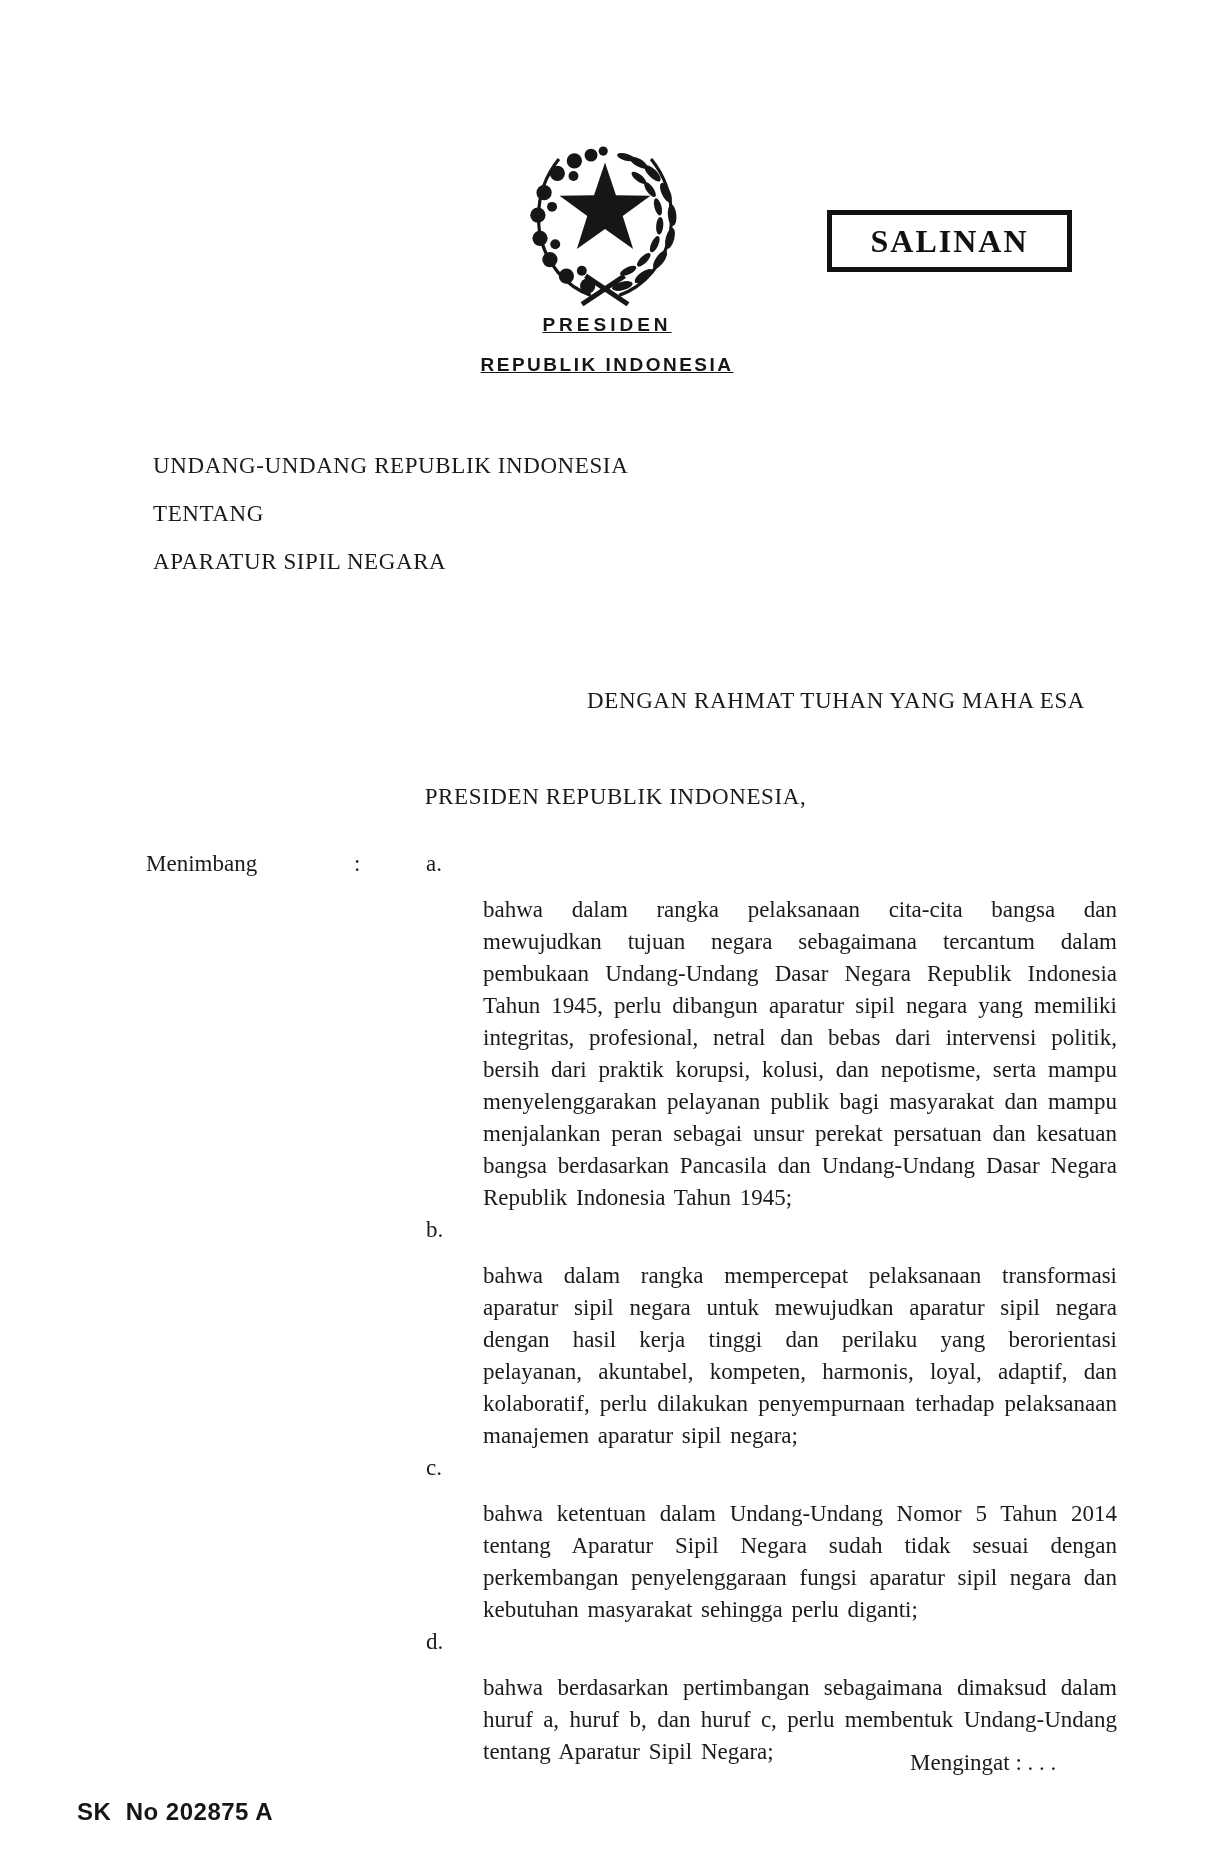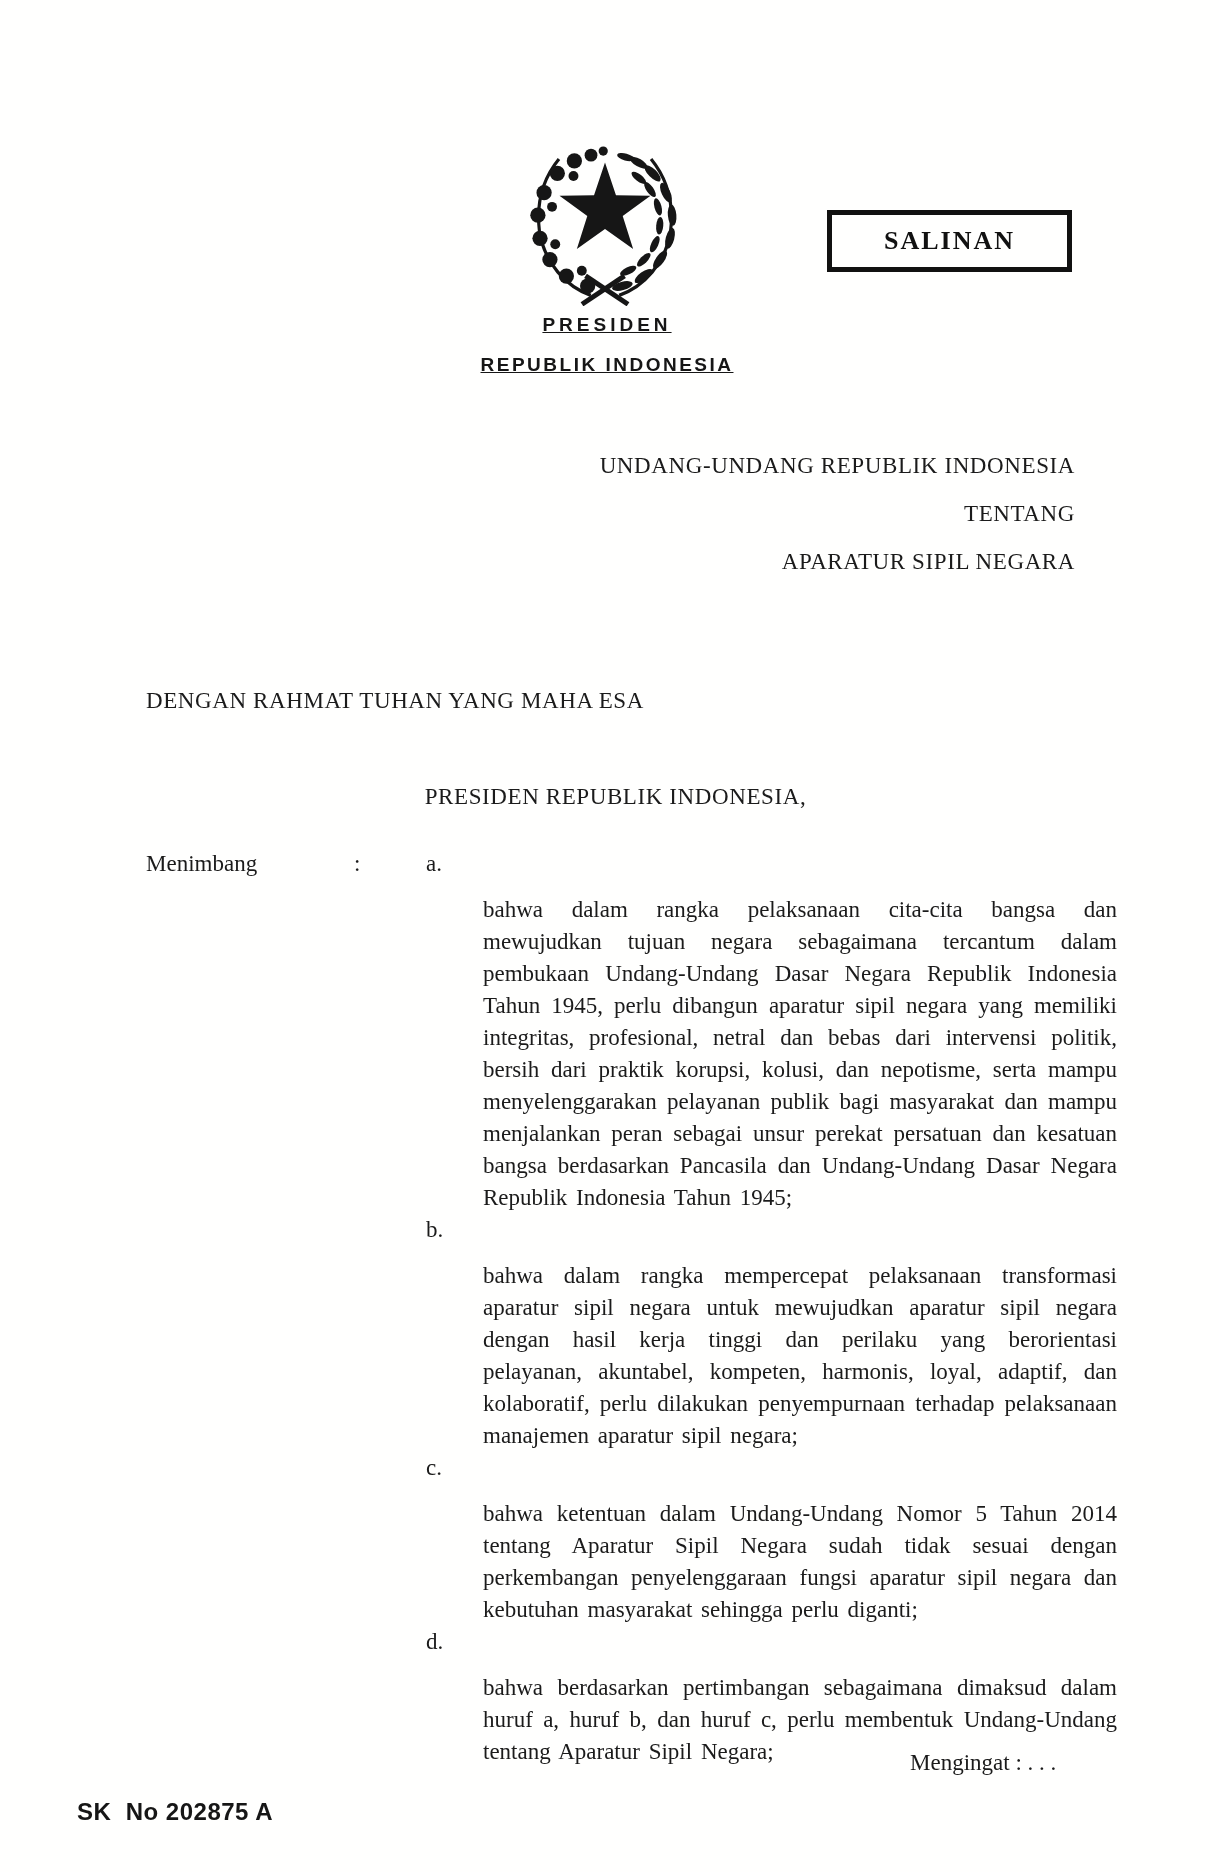--- a/index.html
+++ b/index.html
@@ -12,28 +12,28 @@
   .letterhead{
     position:absolute;left:407px;top:314px;width:400px;text-align:center;
     font-family:"Liberation Sans",sans-serif;font-weight:700;color:#161616;text-decoration:underline;
   }
   .lh1{font-size:19px;letter-spacing:4px;}
   .lh2{font-size:19px;letter-spacing:2.5px;margin-top:18px;}
   .stamp{
     position:absolute;left:827px;top:210px;width:245px;height:62px;
     border:5px solid #111;box-sizing:border-box;
     display:flex;align-items:center;justify-content:center;
-    font-weight:700;font-size:26px;letter-spacing:2px;color:#111;
+    font-weight:700;font-size:32px;letter-spacing:2px;color:#111;
   }
   .titleblock{
-    position:absolute;left:136px;top:442px;width:939px;text-align:right;
+    position:absolute;left:153px;top:442px;width:939px;text-align:left;
     font-size:23px;line-height:48px;letter-spacing:0.6px;
   }
   .invocation{
-    position:absolute;left:146px;top:688px;width:939px;text-align:left;
+    position:absolute;left:146px;top:688px;width:939px;text-align:right;
     font-size:23px;letter-spacing:0.6px;
   }
   .authority{
     position:absolute;left:146px;top:784px;width:939px;text-align:center;
     font-size:23px;letter-spacing:0.6px;
   }
   .considerations{
     position:absolute;left:146px;top:848px;width:939px;
     display:flex;align-items:flex-start;font-size:23px;line-height:32px;gap:16px;
   }

